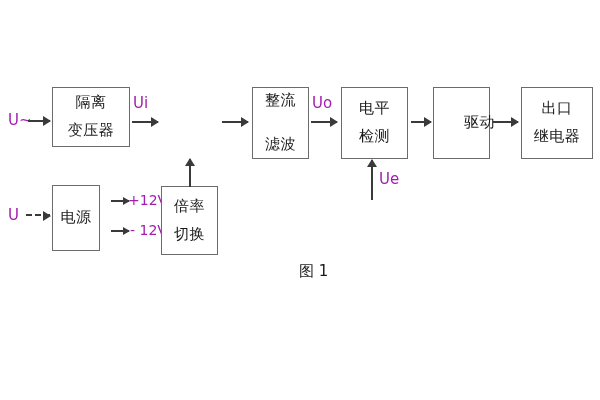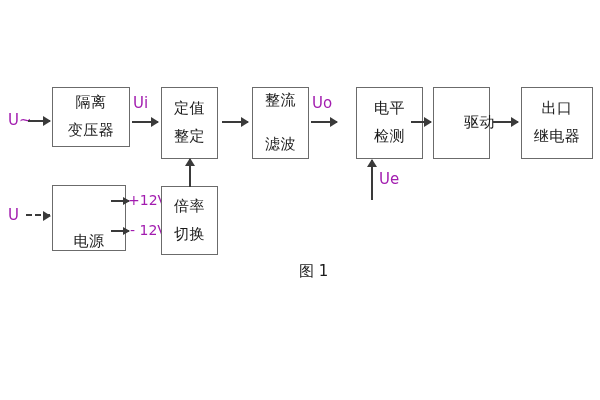--- a/index.html
+++ b/index.html
@@ -111,57 +111,53 @@
   <div class="harrow" style="left:28px; top:120px; width:22px;"></div>
 
   <div class="block" style="left:52px; top:87px; width:78px; height:60px;">
     <span class="ln">隔离</span>
     <span class="ln">变压器</span>
   </div>
 
   <div class="lbl big" style="left:133px; top:96px;">Ui</div>
   <div class="harrow" style="left:132px; top:121px; width:26px;"></div>
 
-  <div class="block" style="left:161px; top:87px; width:57px; height:72px;">
-    <span class="ln">定值</span>
-    <span class="ln">整定</span>
-  </div>
 
   <div class="harrow" style="left:222px; top:121px; width:26px;"></div>
 
   <div class="block" style="left:252px; top:87px; width:57px; height:72px;gap:16px;">
     <span class="ln">整流</span>
     <span class="ln">滤波</span>
   </div>
 
   <div class="lbl big" style="left:312px; top:96px;">Uo</div>
   <div class="harrow" style="left:311px; top:121px; width:26px;"></div>
 
-  <div class="block" style="left:356px; top:87px; width:67px; height:72px;">
+  <div class="block" style="left:341px; top:87px; width:67px; height:72px;">
     <span class="ln">电平</span>
     <span class="ln">检测</span>
   </div>
 
   <div class="harrow" style="left:411px; top:121px; width:20px;"></div>
 
   <div class="block single" style="left:433px; top:87px; width:57px; height:72px;padding-left:36px;">
     <span class="ln">驱动</span>
   </div>
 
   <div class="harrow" style="left:493px; top:121px; width:25px;"></div>
 
   <div class="block" style="left:521px; top:87px; width:72px; height:72px;">
     <span class="ln">出口</span>
     <span class="ln">继电器</span>
   </div>
 
   <div class="lbl big" style="left:8px; top:208px;">U</div>
   <div class="harrow dashed" style="left:26px; top:214px; width:24px;"></div>
 
-  <div class="block single" style="left:52px; top:185px; width:74px; height:66px;justify-content:flex-end;">
+  <div class="block single" style="left:52px; top:185px; width:48px; height:66px;">
     <span class="ln">电源</span>
   </div>
 
   <div class="harrow thin" style="left:111px; top:200px; width:18px;"></div>
   <div class="lbl" style="left:128px; top:193px;">+12V</div>
 
   <div class="harrow thin" style="left:111px; top:230px; width:18px;"></div>
   <div class="lbl" style="left:130px; top:223px;">- 12V</div>
 
   <div class="block" style="left:161px; top:186px; width:57px; height:69px;text-align:center;">

